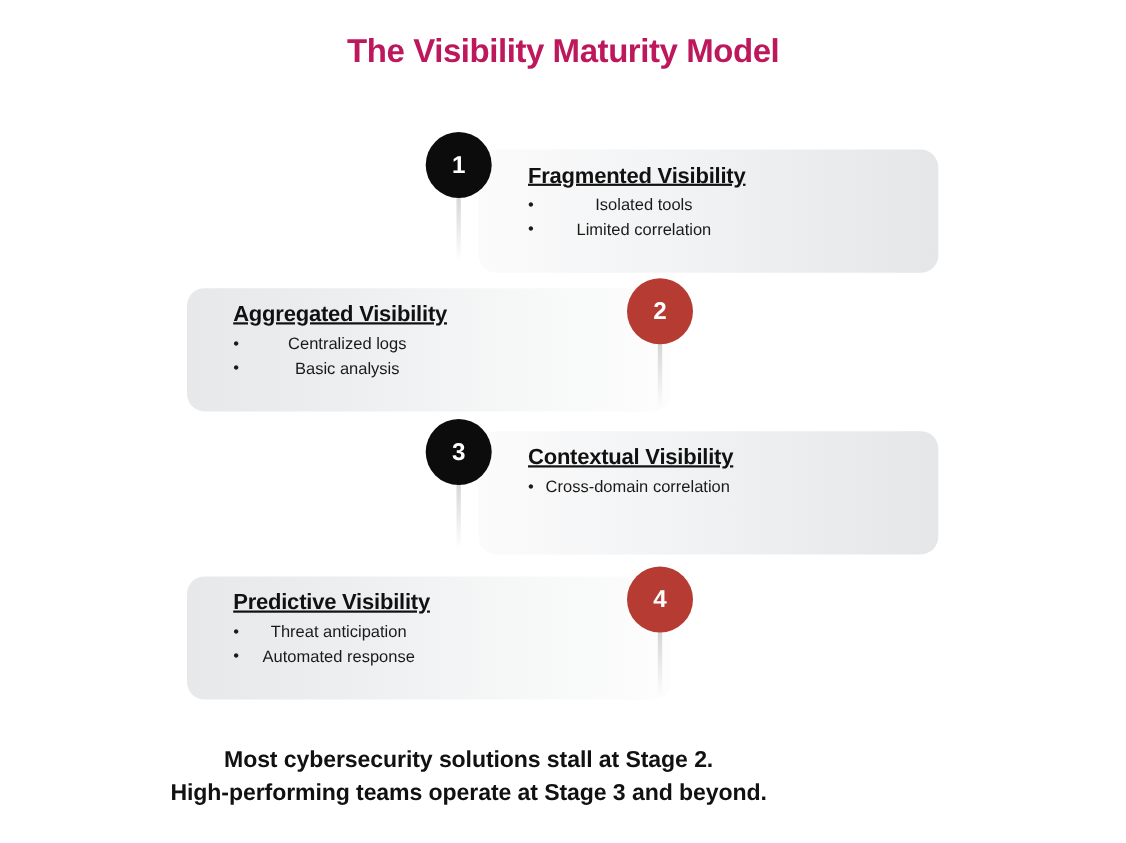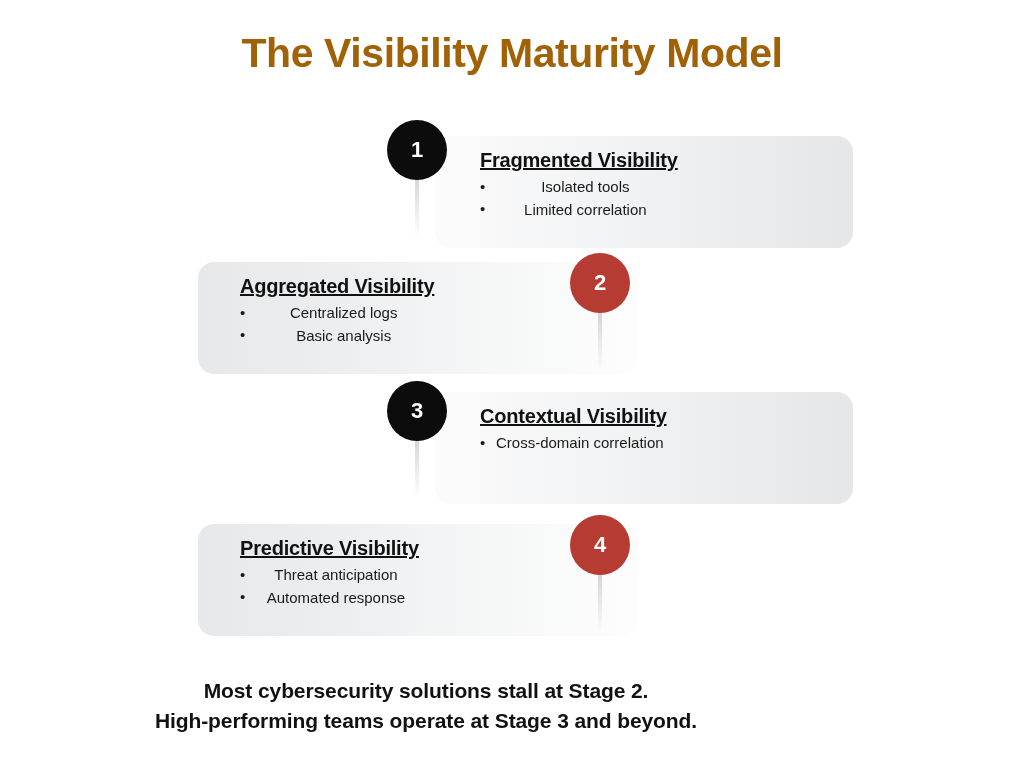--- a/index.html
+++ b/index.html
@@ -22,24 +22,24 @@
     background: #ffffff;
   }
 
   
   .title {
     position: absolute;
     top: 30px;
     left: 0;
     width: 1024px;
     text-align: center;
-    font-size: 41px;
+    font-size: 30px;
     font-weight: bold;
     letter-spacing: -0.4px;
-    color: #a16207;
+    color: #be185d;
   }
 
   
   .stage {
     position: absolute;
     left: 0;
     width: 1024px;
     height: 120px;
   }
   .stage-1 { top: 136px; }
@@ -66,21 +66,20 @@
   }
   
   .card.left {
     left: 170px;
     width: 440px;
     background: linear-gradient(90deg,
                 #e6e8ea 0%,
                 #ecedef 28%,
                 #f6f7f7 68%,
                 #fdfdfd 100%);
-    margin-left: 28px;
   }
 
   .card-body {
     position: absolute;
     top: 12px;
   }
   .card.right .card-body { left: 45px; }
   .card.left  .card-body { left: 42px; }
 
   .card-title {

